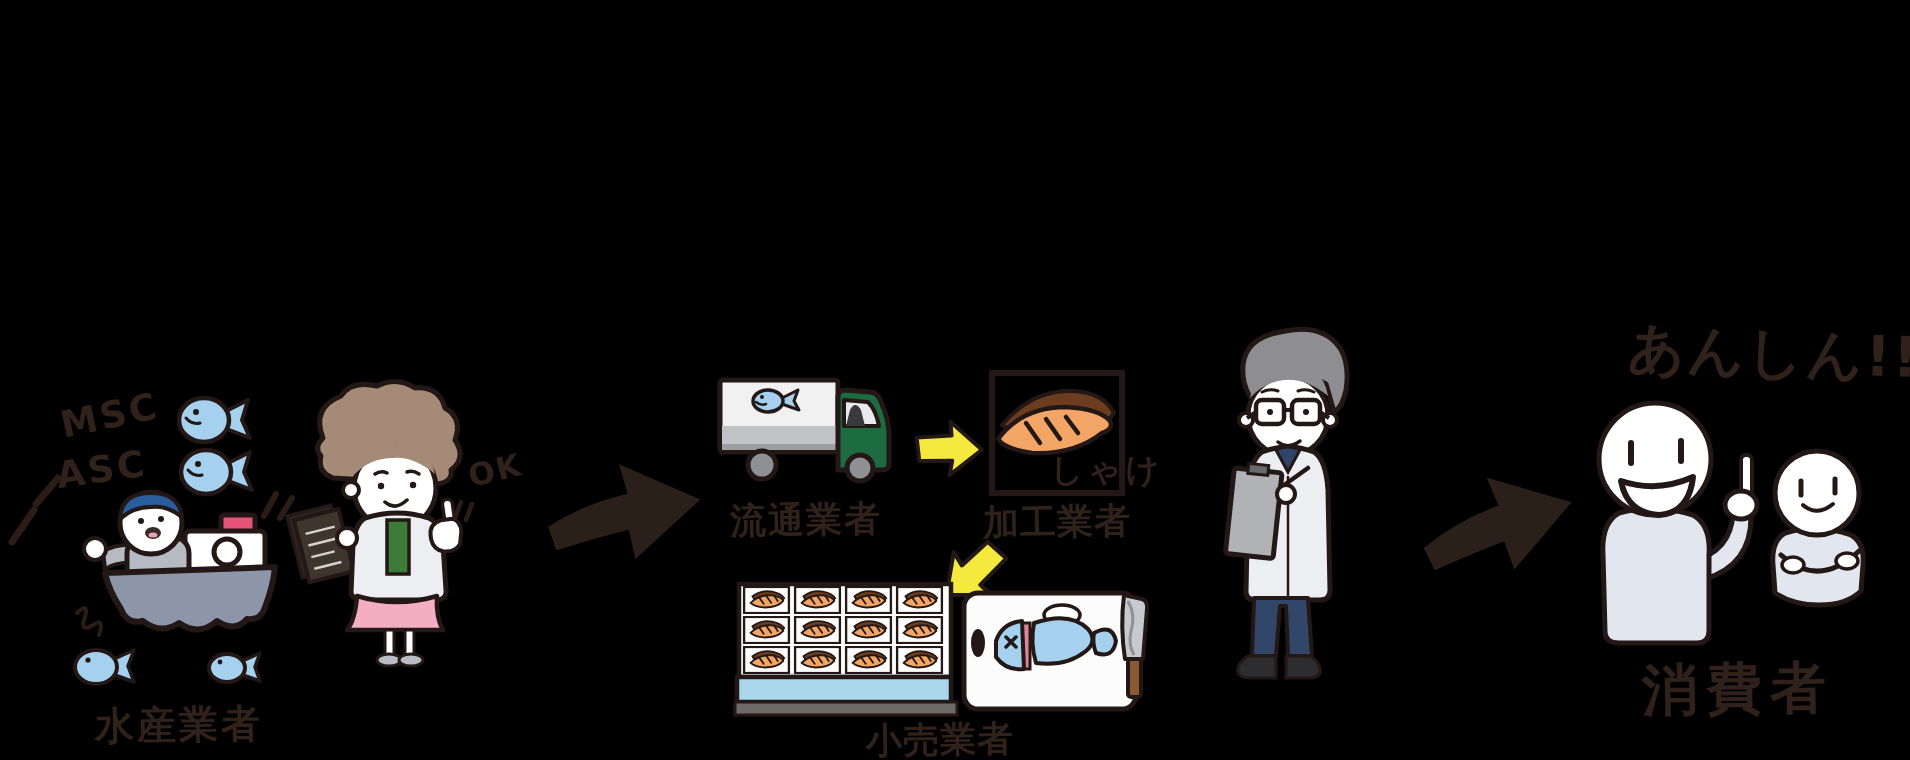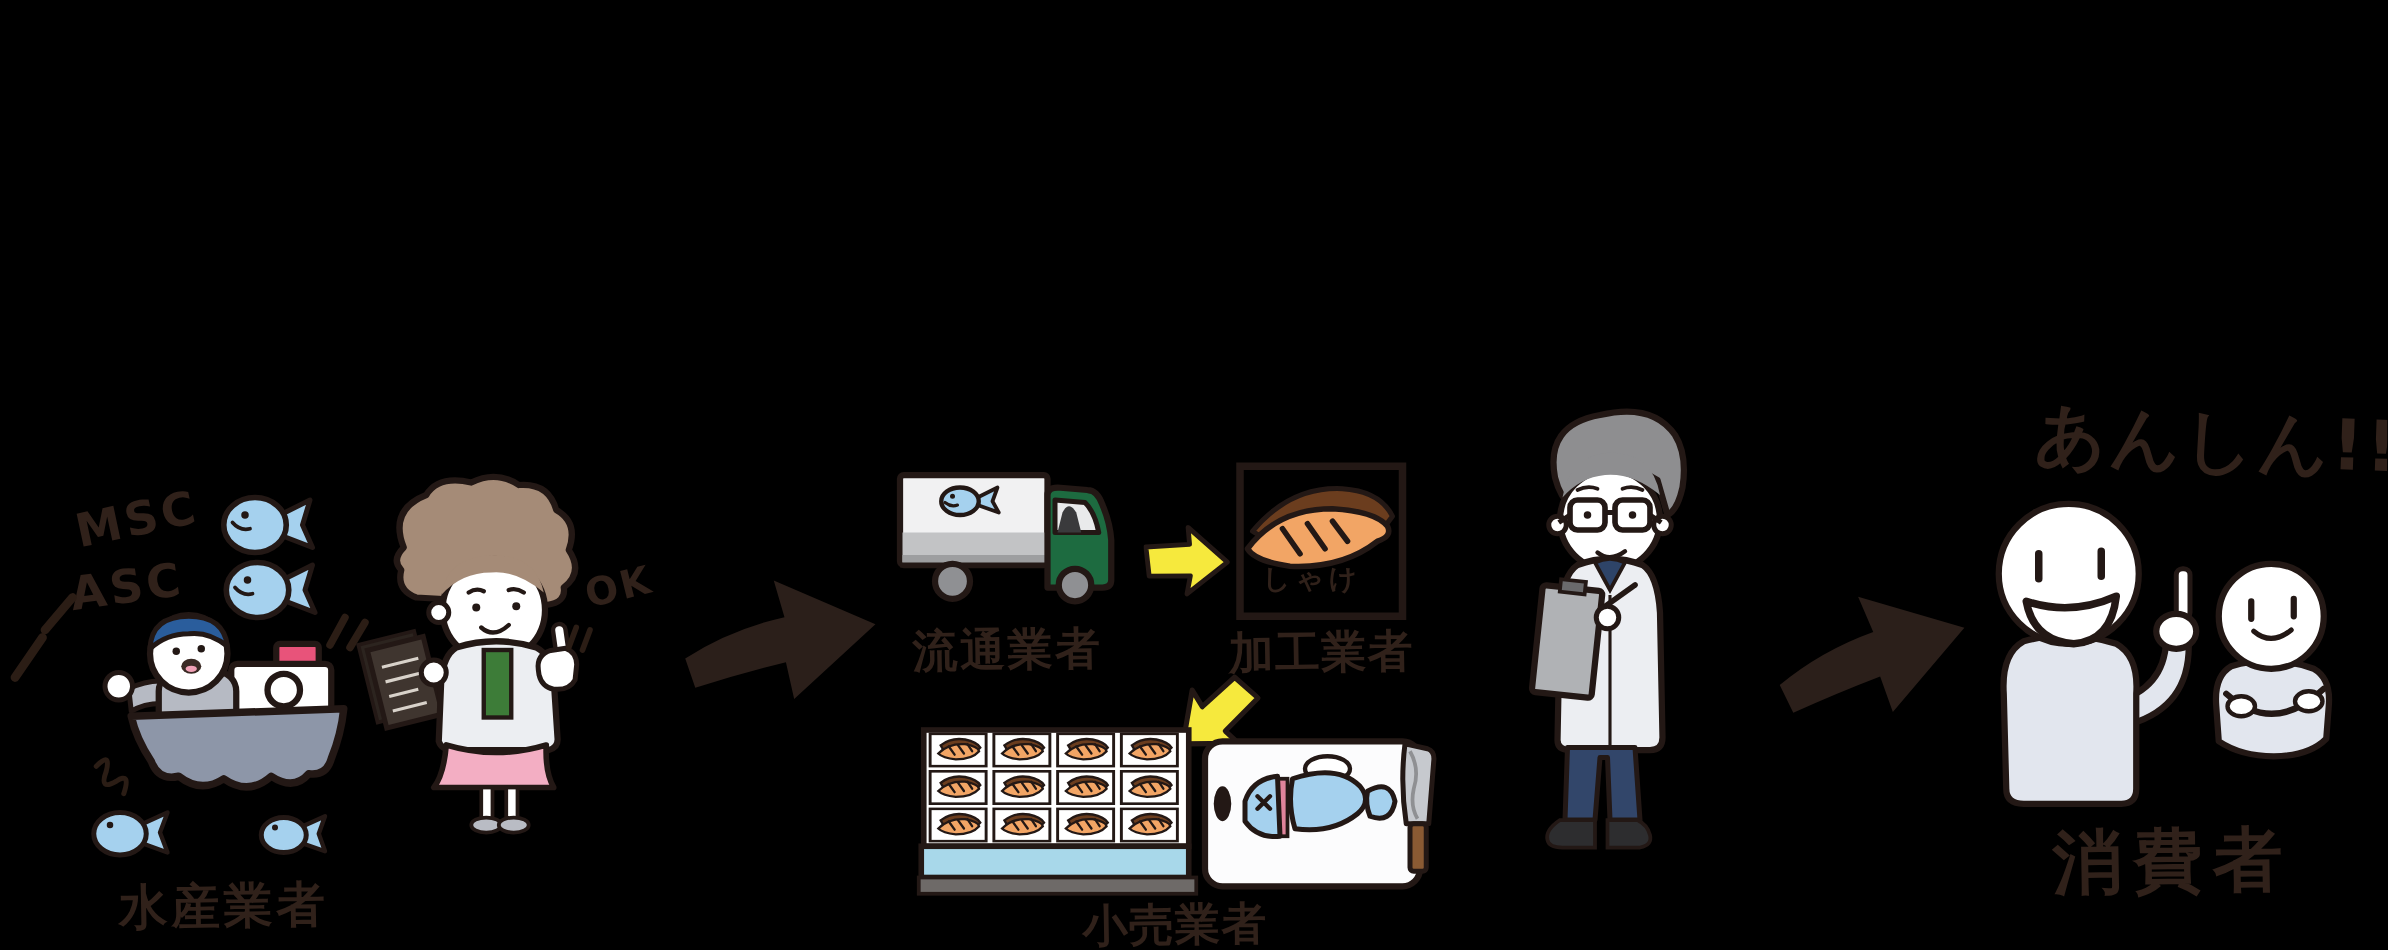--- a/index.html
+++ b/index.html
@@ -164,21 +164,21 @@
   </svg>
 
   <svg class="abs" style="left:988px;top:365px" width="140" height="132" viewBox="0 0 140 132">
     <rect x="4" y="8" width="130" height="120" fill="none" stroke="#231815" stroke-width="6"></rect>
     <g transform="translate(0,16)">
       <path d="M14,44 Q44,8 86,10 Q116,12 126,32 L114,48 Q80,16 30,54 Z" fill="#6b3d1e" stroke="#231815" stroke-width="4" stroke-linejoin="round"></path>
       <path d="M10,58 Q34,26 78,26 Q112,28 122,40 Q126,48 114,52 Q86,74 44,72 Q16,68 10,58 Z" fill="#f2a565" stroke="#231815" stroke-width="4.5" stroke-linejoin="round"></path>
       <path d="M38,42 L52,62 M58,38 L72,58 M78,36 L90,52" stroke="#231815" stroke-width="4.5" stroke-linecap="round"></path>
     </g>
   </svg>
-  <div class="lbl" style="left:1010px;top:448px;font-size:22px;letter-spacing:4px;">しゃけ</div>
+  <div class="lbl" style="left:1050px;top:448px;font-size:33px;letter-spacing:4px;">しゃけ</div>
   <div class="lbl" style="left:983px;top:498px;font-size:36px;letter-spacing:1px;transform:rotate(-1deg);">加工業者</div>
 
   <svg class="abs" style="left:934px;top:542px;transform:rotate(141deg)" width="76" height="62" viewBox="0 0 74 60">
     <use href="#yarrow"></use>
   </svg>
 
   <svg class="abs" style="left:735px;top:583px" width="240" height="135" viewBox="0 0 240 135">
     <defs>
       <symbol id="pkg" viewBox="0 0 50 30">
         <rect x="1" y="1" width="48" height="28" fill="#ffffff" stroke="#231815" stroke-width="2.5"></rect>

